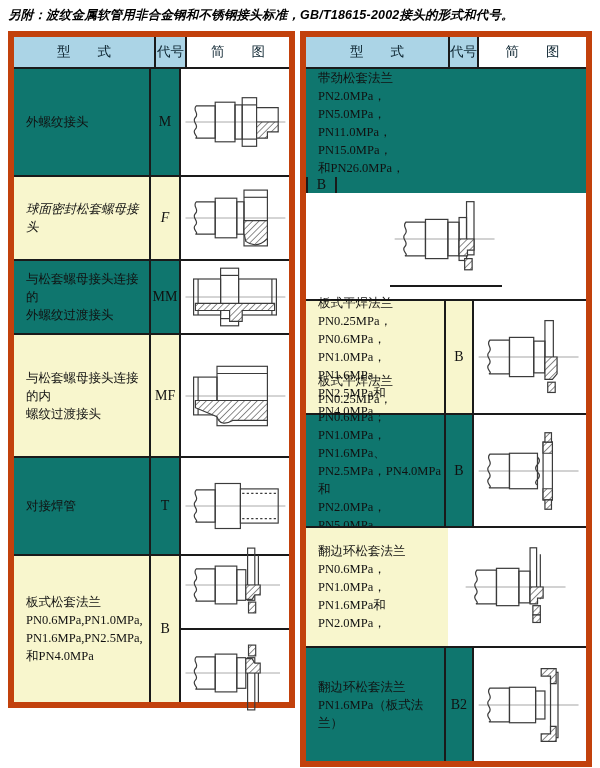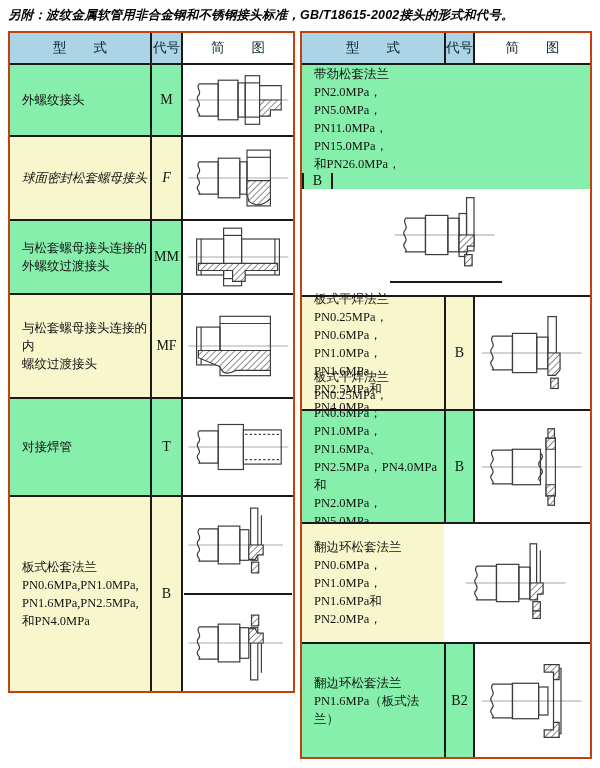--- a/index.html
+++ b/index.html
@@ -6,21 +6,21 @@
   body{
     width:600px;height:768px;background:#ffffff;overflow:hidden;
     font-family:"Liberation Sans","DejaVu Sans",sans-serif;color:#111;
   }
   .title{
     padding:7px 6px 0 8px;font-size:12.5px;font-weight:bold;letter-spacing:0.2px;
     white-space:pre-line;color:#000;font-style:italic;
   }
   .tables{display:flex;gap:5px;margin:7px 0 0 8px;align-items:flex-start;}
   .tbl{
-    border:2px solid #c2410c;display:flex;flex-direction:column;background:#86efac;
+    border:6px solid #c2410c;display:flex;flex-direction:column;background:#0f766e;
     box-sizing:border-box;
   }
   .tbl-left{width:287px;}
   .tbl-right{width:292px;}
   .row{display:flex;box-sizing:border-box;}
   .row + .row{border-top:2px solid #1a1a1a;}
   .hdr{height:30px;background:#abd4e6;}
   .cell{box-sizing:border-box;display:flex;align-items:center;}
   .c-type{padding-left:12px;}
   .tbl-left .c-type{width:140px;}
@@ -61,21 +61,21 @@
 
 <div class="tables">
 
   <div class="tbl tbl-left">
     <div class="row hdr">
       <div class="cell c-type hlabel">型　　式</div>
       <div class="cell c-code hlabel">代号</div>
       <div class="cell c-diag hlabel">简　　图</div>
     </div>
 
-    <div class="row" style="height:72px;">
+    <div class="row" style="height:108px;">
       <div class="cell c-type">
           <span class="type-text">外螺纹接头</span>
         </div>
       <div class="cell c-code">
           <span class="code-text">M</span>
         </div>
       <div class="cell c-diag">
         <svg class="diag" viewBox="0 0 120 90" width="108" height="84">
           <g stroke="#3b3b3b" fill="none" stroke-width="1.3">
             <line x1="5" y1="45" x2="116" y2="45" stroke="#888" stroke-width="0.8"></line>
@@ -132,21 +132,21 @@
             <line x1="44" y1="21" x2="64" y2="21"></line>
             <line x1="44" y1="69" x2="64" y2="69"></line>
             <rect x="64" y="25" width="42" height="40"></rect>
             <line x1="101" y1="25" x2="101" y2="65"></line>
             <path d="M16,52 H104 V60 H68 v12 H54 V60 H16 Z" fill="url(#hp)"></path>
           </g>
         </svg>
       </div>
     </div>
 
-    <div class="row" style="height:104px;">
+    <div class="row" style="height:123px;">
       <div class="cell c-type hl">
           <span class="type-text">与松套螺母接头连接的内
 螺纹过渡接头</span>
         </div>
       <div class="cell c-code hl">
           <span class="code-text">MF</span>
         </div>
       <div class="cell c-diag">
         <svg class="diag" viewBox="0 0 120 90" width="108" height="86">
           <g stroke="#3b3b3b" fill="none" stroke-width="1.3">
@@ -175,21 +175,21 @@
             <path d="M38,27 H17 C12,32 21,35 16,40 C11,45 21,48 16,53 C11,58 21,61 16,63 H38 Z"></path>
             <rect x="38" y="20" width="28" height="50"></rect>
             <rect x="66" y="26" width="42" height="38"></rect>
             <line x1="68" y1="31" x2="106" y2="31" stroke-dasharray="2.5 2.5"></line>
             <line x1="68" y1="59" x2="106" y2="59" stroke-dasharray="2.5 2.5"></line>
           </g>
         </svg>
       </div>
     </div>
 
-    <div class="row" style="height:196px;">
+    <div class="row" style="height:148px;">
       <div class="cell c-type hl">
           <span class="type-text">板式松套法兰
 PN0.6MPa,PN1.0MPa,
 PN1.6MPa,PN2.5MPa,
 和PN4.0MPa</span>
         </div>
       <div class="cell c-code hl">
           <span class="code-text">B</span>
         </div>
       <div class="cell c-diag c-diag-split">

